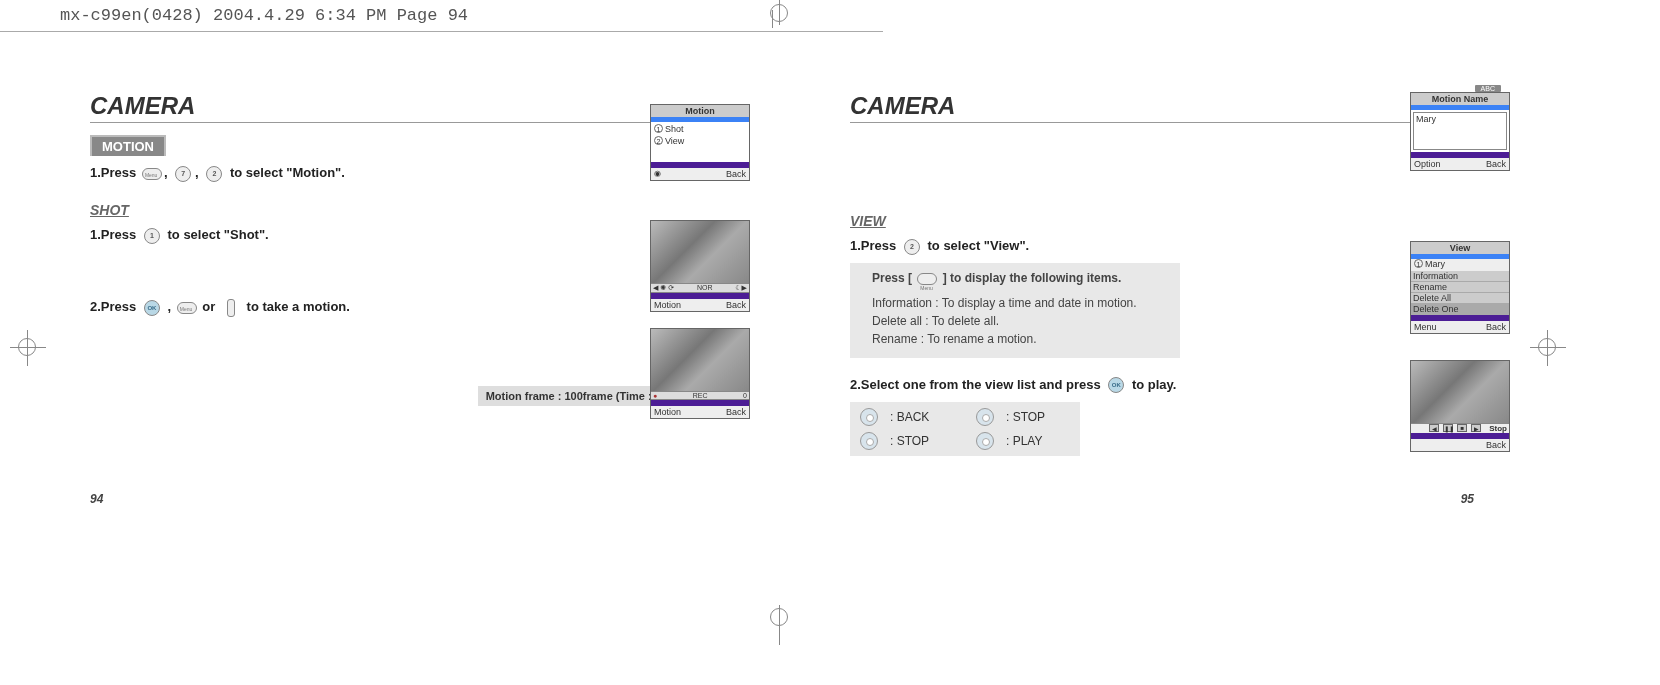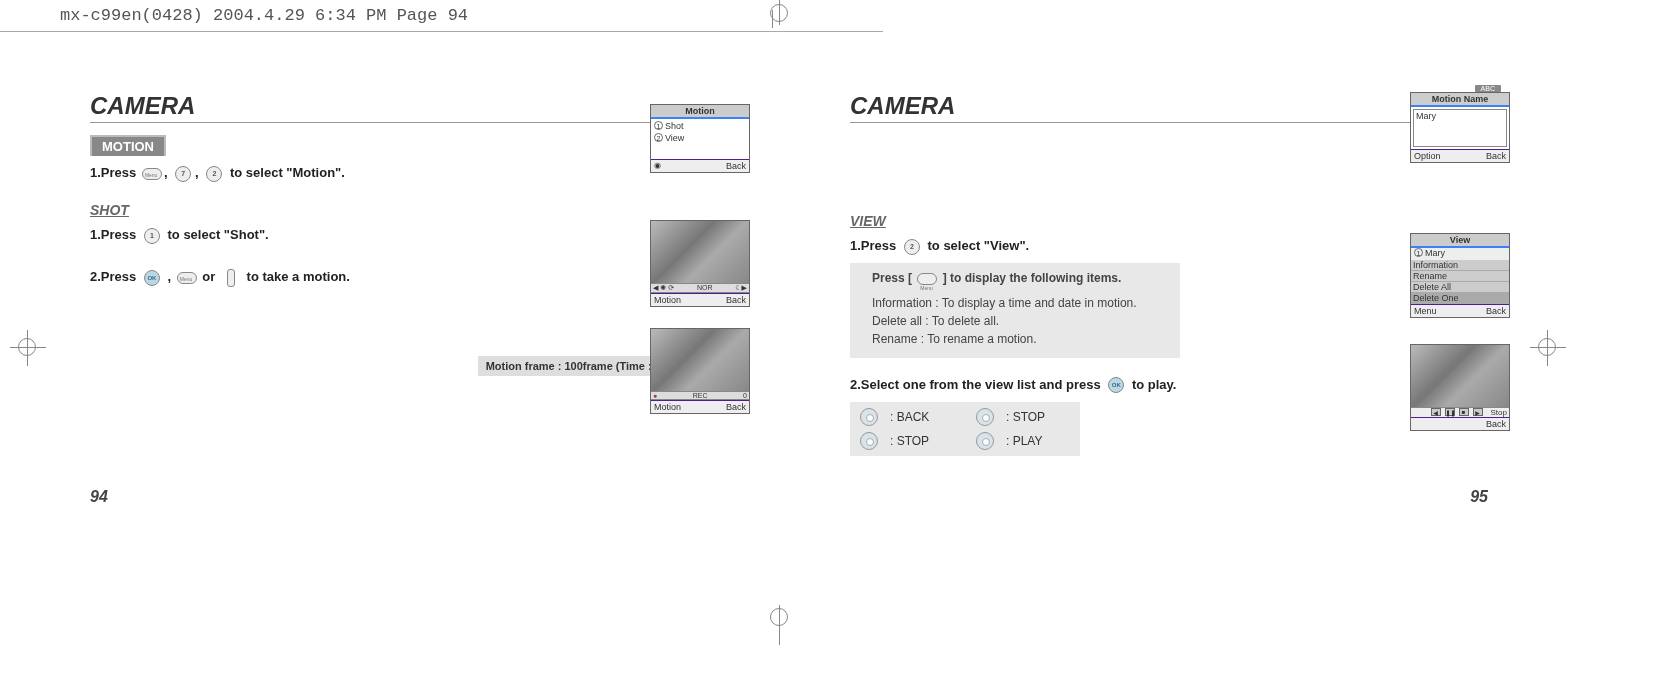--- a/index.html
+++ b/index.html
@@ -165,64 +165,64 @@
     align-items: center;
     row-gap: 6px;
     column-gap: 6px;
     font-size: 12px;
     color: #333;
     width: 230px;
   }
   .page-num {
     position: absolute;
     bottom: -50px;
-    font-size: 16px;
+    font-size: 12px;
     font-weight: bold;
     font-style: italic;
     color: #444;
   }
   .page-num.left { left: 0; }
-  .page-num.right { right: 2px; }
+  .page-num.right { right: 16px; }
 
   
   .phone {
     position: absolute;
     width: 100px;
     border: 1px solid #666;
     background: #fff;
     font-size: 9px;
     color: #333;
   }
   .phone .titlebar {
     background: #ccc;
     text-align: center;
     font-weight: bold;
     padding: 1px 0;
-    border-bottom: 2px solid #3b82f6;
+    border-bottom: 5px solid #3b82f6;
   }
   .phone .body {
     padding: 2px 3px;
     min-height: 40px;
   }
   .phone .row { line-height: 1.3; }
   .phone .num {
     display: inline-block;
     width: 9px; height: 9px;
     border: 1px solid #666;
     border-radius: 50%;
     font-size: 7px;
     text-align: center;
     line-height: 9px;
     margin-right: 2px;
   }
   .phone .footer {
     display: flex;
     justify-content: space-between;
     padding: 1px 3px;
-    border-top: 1px solid #4c1d95;
+    border-top: 6px solid #4c1d95;
     background: #eee;
   }
   .phone .photo {
     background: linear-gradient(135deg,#bbb 0%, #777 40%, #aaa 60%, #888 100%);
     height: 62px;
   }
   .phone .statusbar {
     display: flex;
     justify-content: space-between;
     font-size: 7px;
@@ -356,21 +356,21 @@
     <div class="subhead">SHOT</div>
 
     <div class="step">
       <span>1.Press </span>
       <span class="ico">
           <span class="round-btn">1</span>
         </span>
       <span> to select "Shot".</span>
     </div>
 
-    <div class="step" style="margin-top:20px">
+    <div class="step" style="margin-top:50px">
       <span>2.Press </span>
       <span class="ico">
           <span class="round-btn ok-btn">OK</span>
         </span>
       <span> , </span>
       <span class="ico">
           <span class="menu-btn"></span>
         </span>
       <span> or </span>
       <span class="ico">
@@ -499,21 +499,21 @@
           </div>
       </div>
 
       <div class="phone rel">
         <div class="photo"></div>
         <div class="controls">
           <span class="ctl">◀</span>
           <span class="ctl">❚❚</span>
           <span class="ctl">■</span>
           <span class="ctl">▶</span>
-          <span style="margin-left:4px;font-weight:normal">Stop</span>
+          <span style="margin-left:4px;font-weight:bold">Stop</span>
         </div>
         <div class="footer">
             <span></span>
             <span>Back</span>
           </div>
       </div>
     </div>
 
     <div class="page-num right">95</div>
   </div>

